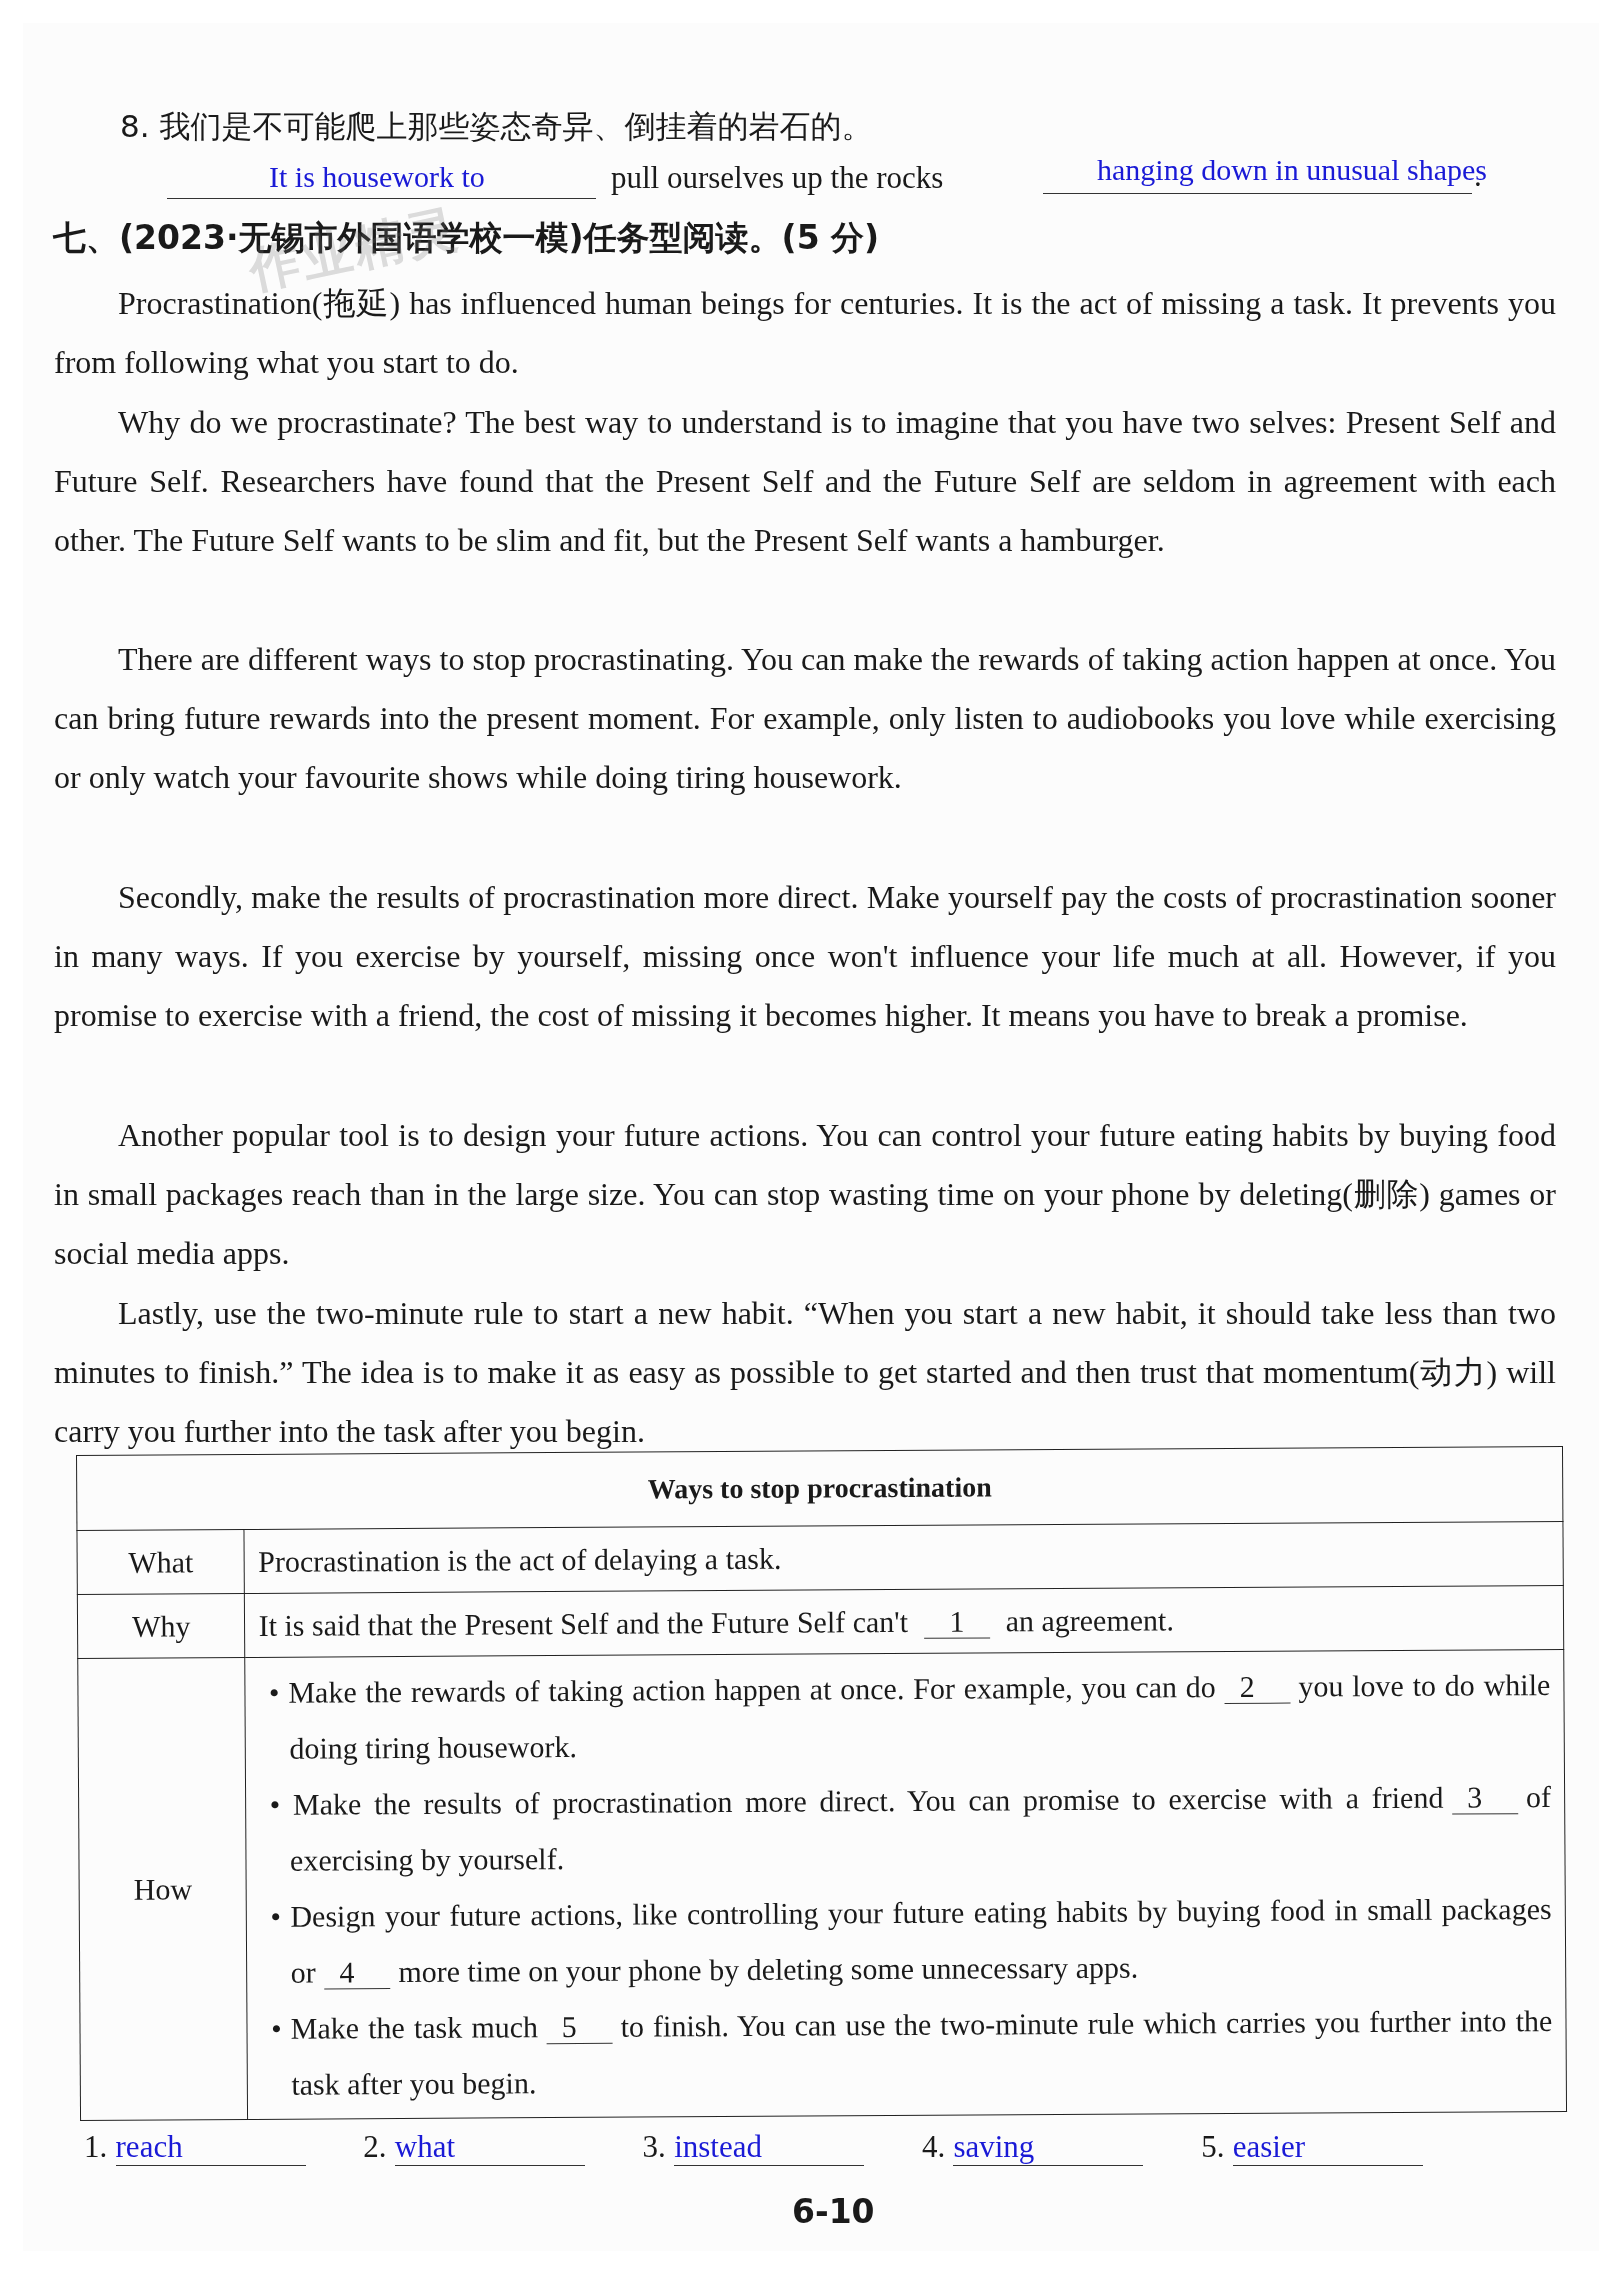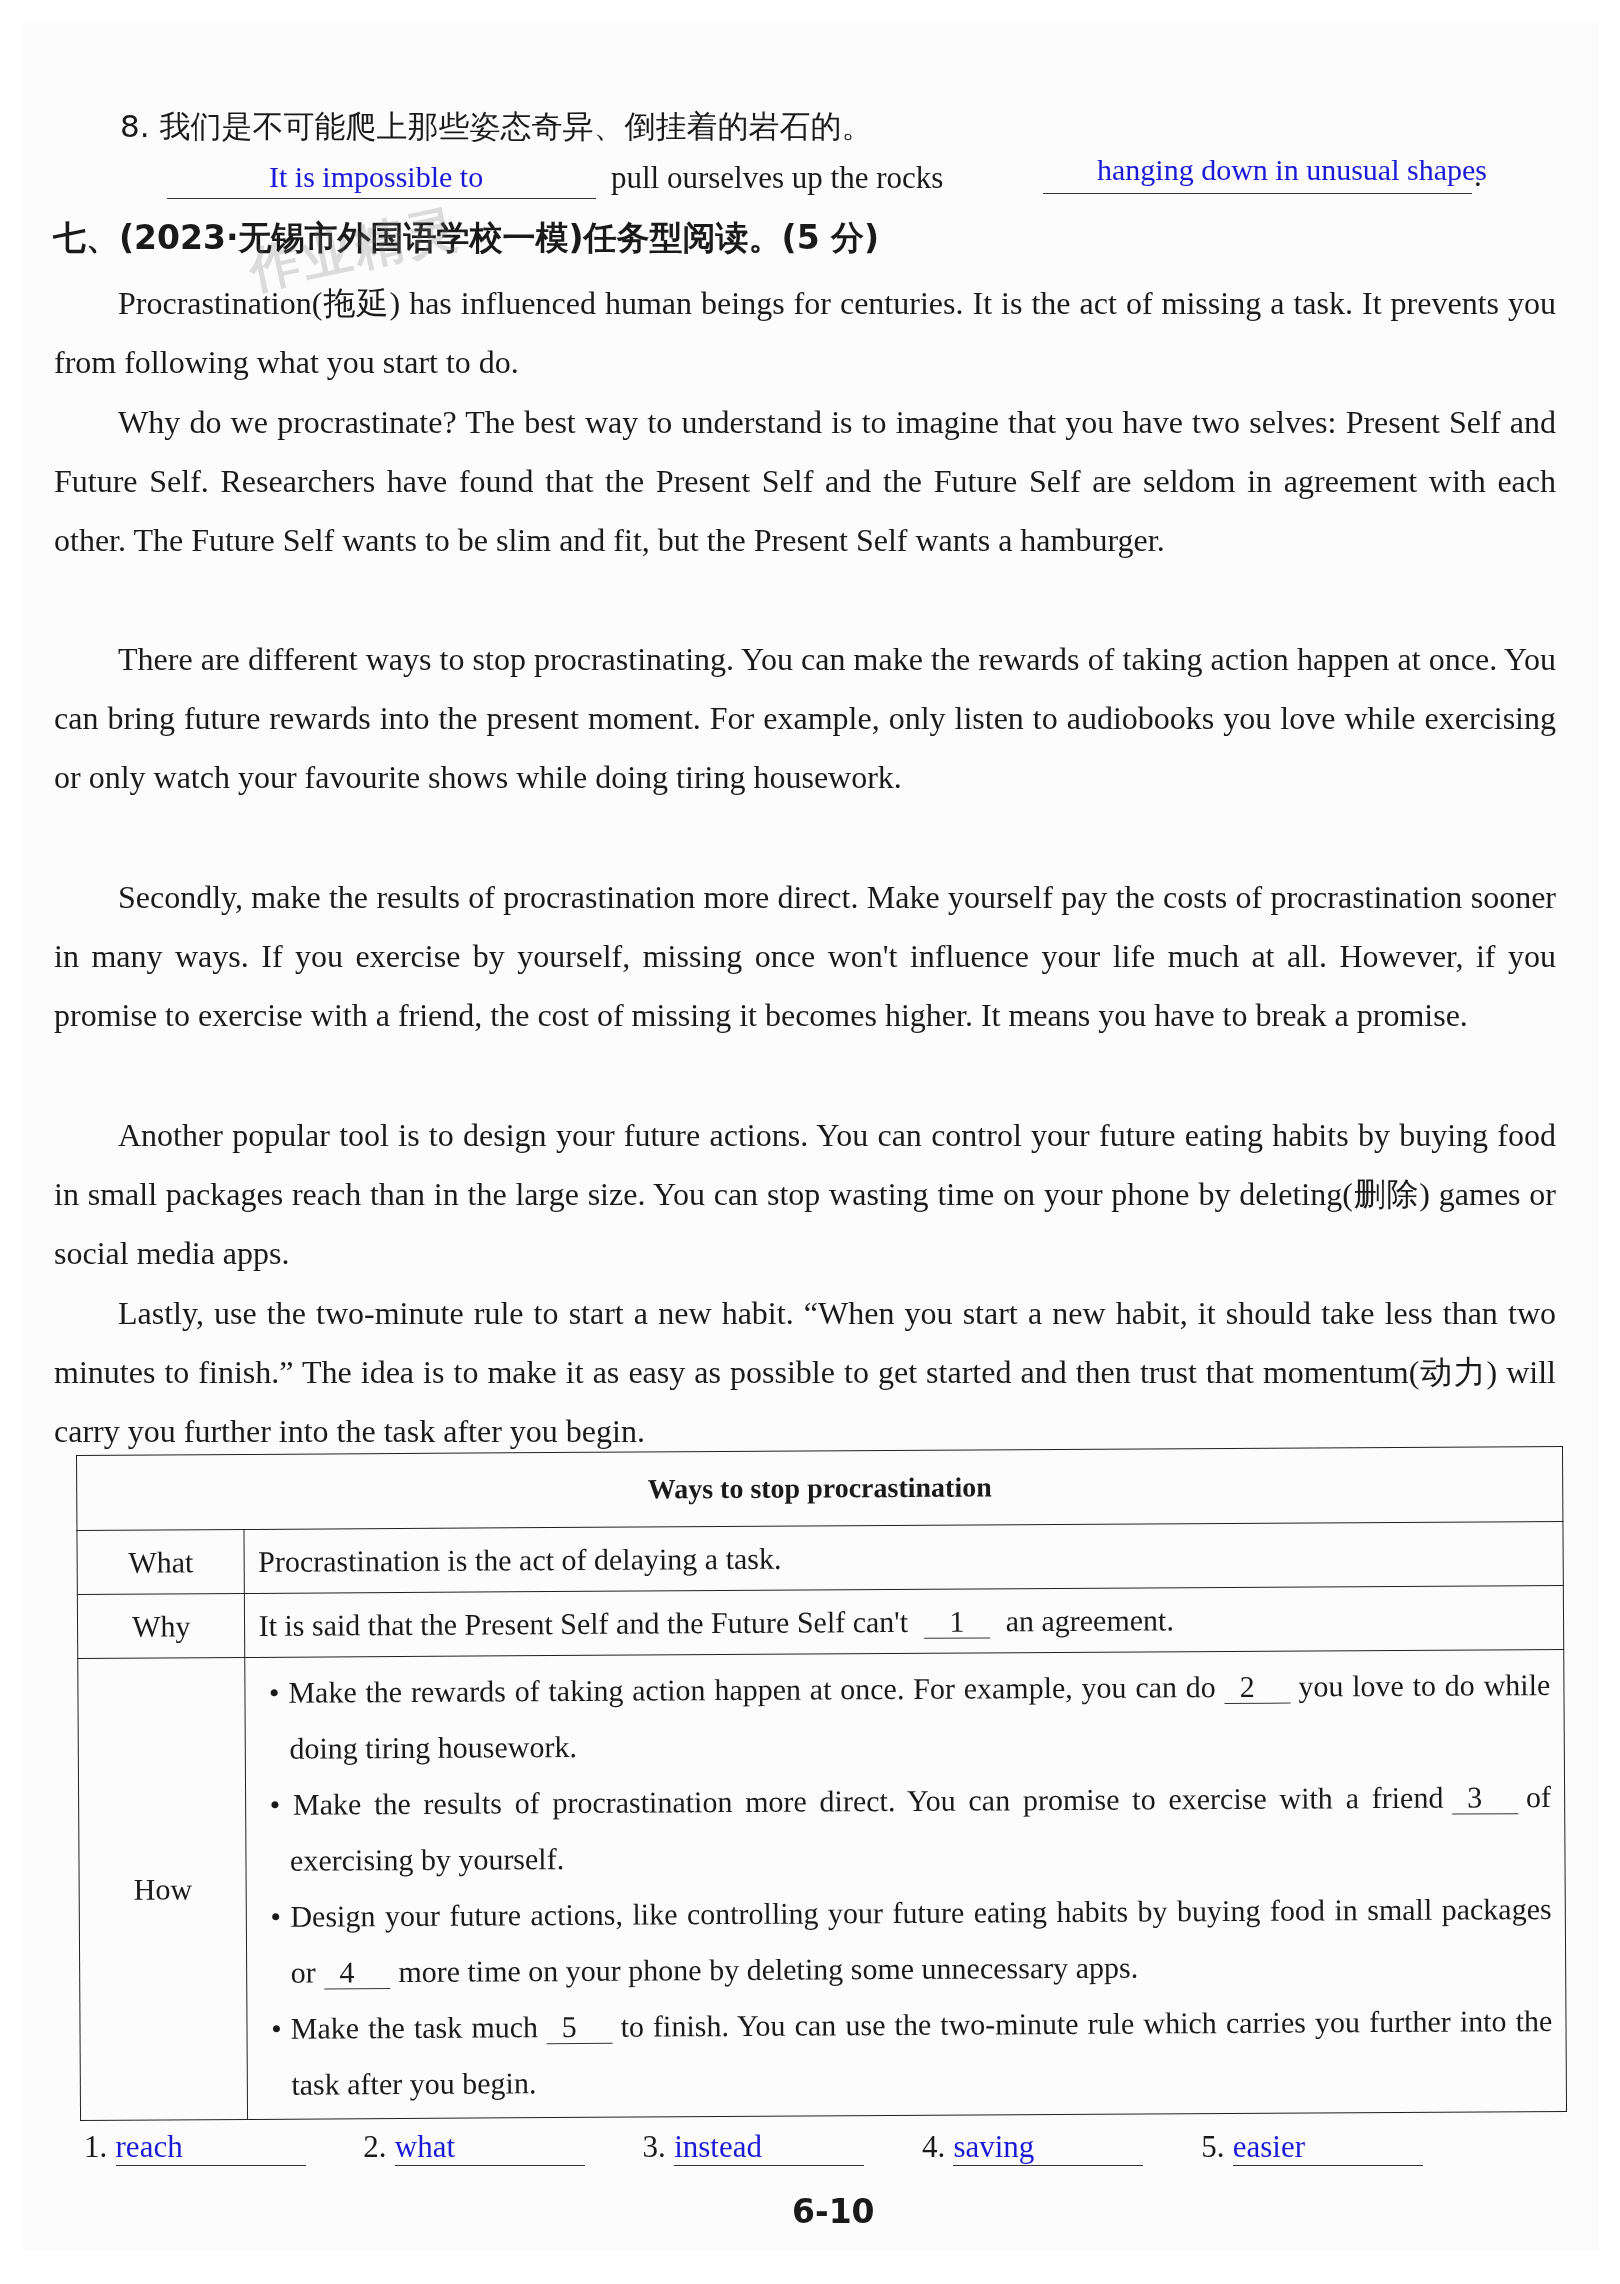--- a/index.html
+++ b/index.html
@@ -29,21 +29,21 @@
   .ans .u { display: inline-block; width: 190px; border-bottom: 1.7px solid #333; margin-left: 8.3px; }
   .pagenum { left: 792px; top: 2192px; font-size: 33px; font-family: "DejaVu Sans", sans-serif; font-weight: bold; }
 </style>
 </head>
 <body>
 
 <div class="page"></div>
 
 <div class="abs q5 cn">8. 我们是不可能爬上那些姿态奇异、倒挂着的岩石的。</div>
 <div class="ans-line" style="left:167px; top:198px; width:429px;"></div>
-<div class="abs blue" style="left:269px; top:160px; font-size:30px;">It is impossible to</div>
+<div class="abs blue" style="left:269px; top:160px; font-size:30px;">It is housework to</div>
 <div class="abs" style="left:611px; top:160px; font-size:31px;">pull ourselves up the rocks</div>
 <div class="ans-line" style="left:1043px; top:193px; width:429px;"></div>
 <div class="abs blue" style="left:1053px; top:153px; font-size:30px;margin-left:44px;">hanging down in unusual shapes</div>
 <div class="abs" style="left:1474px; top:158px; font-size:31px;">.</div>
 
 <div class="abs section-title cn">七、(2023·无锡市外国语学校一模)任务型阅读。(5 分)</div>
 <div class="abs watermark">作业精灵</div>
 
 <div class="para" style="top:274px;">Procrastination(拖延) has influenced human beings for centuries. It is the act of missing a task. It prevents you from following what you start to do.</div>
 <div class="para" style="top:393px;">Why do we procrastinate? The best way to understand is to imagine that you have two selves: Present Self and Future Self. Researchers have found that the Present Self and the Future Self are seldom in agreement with each other. The Future Self wants to be slim and fit, but the Present Self wants a hamburger.</div>

